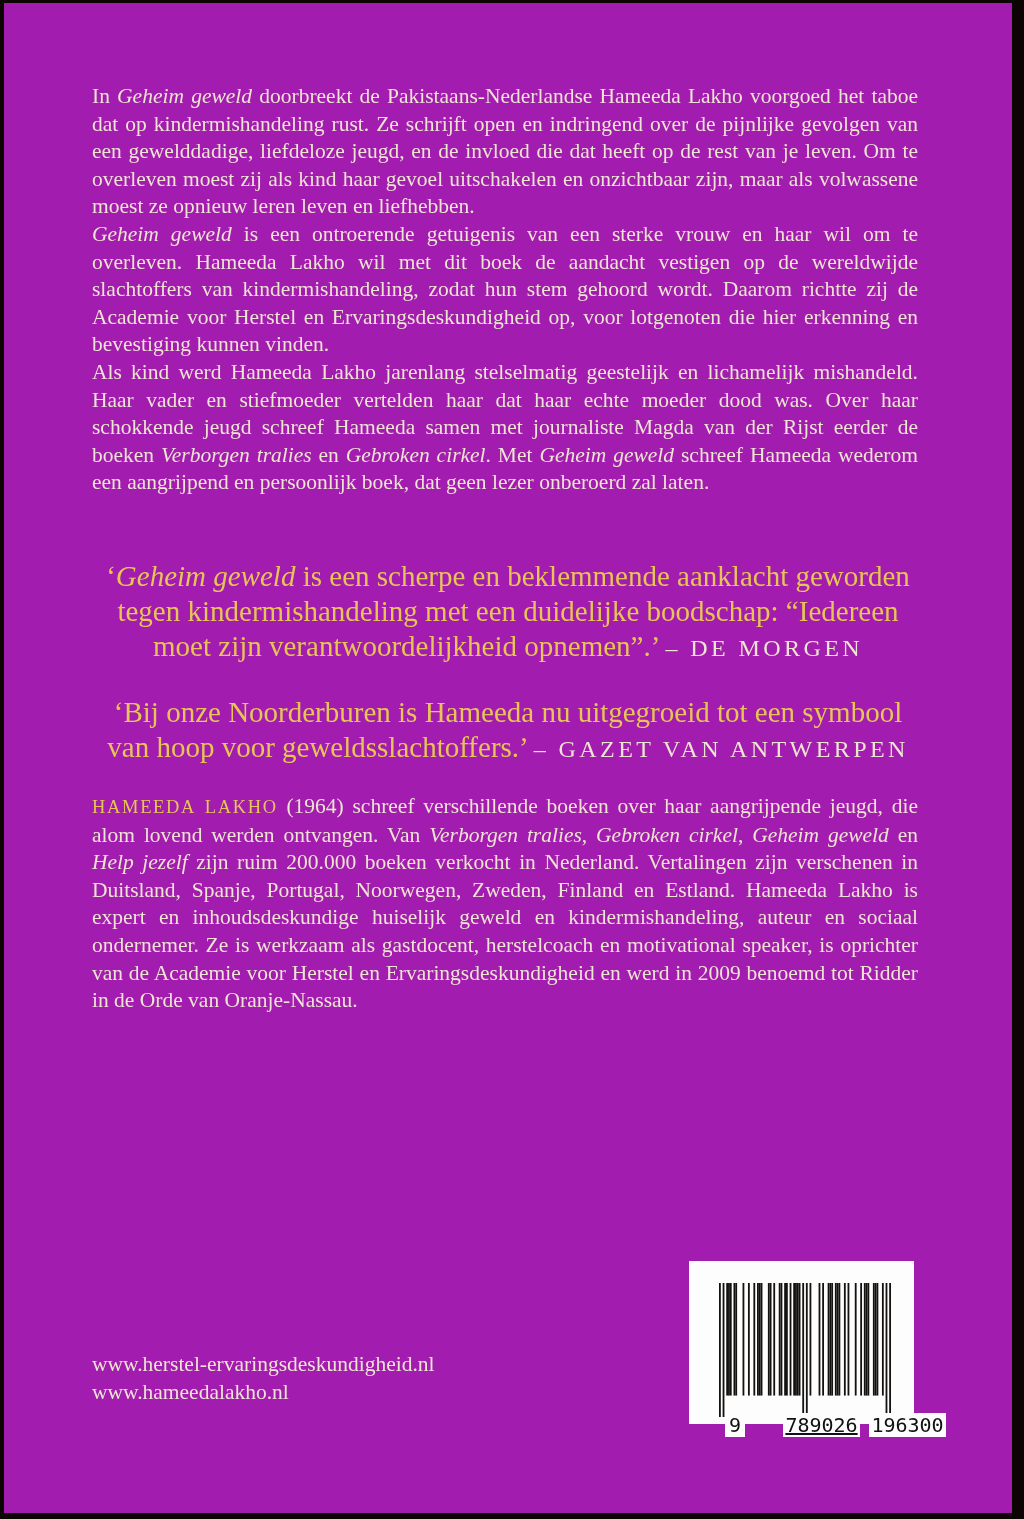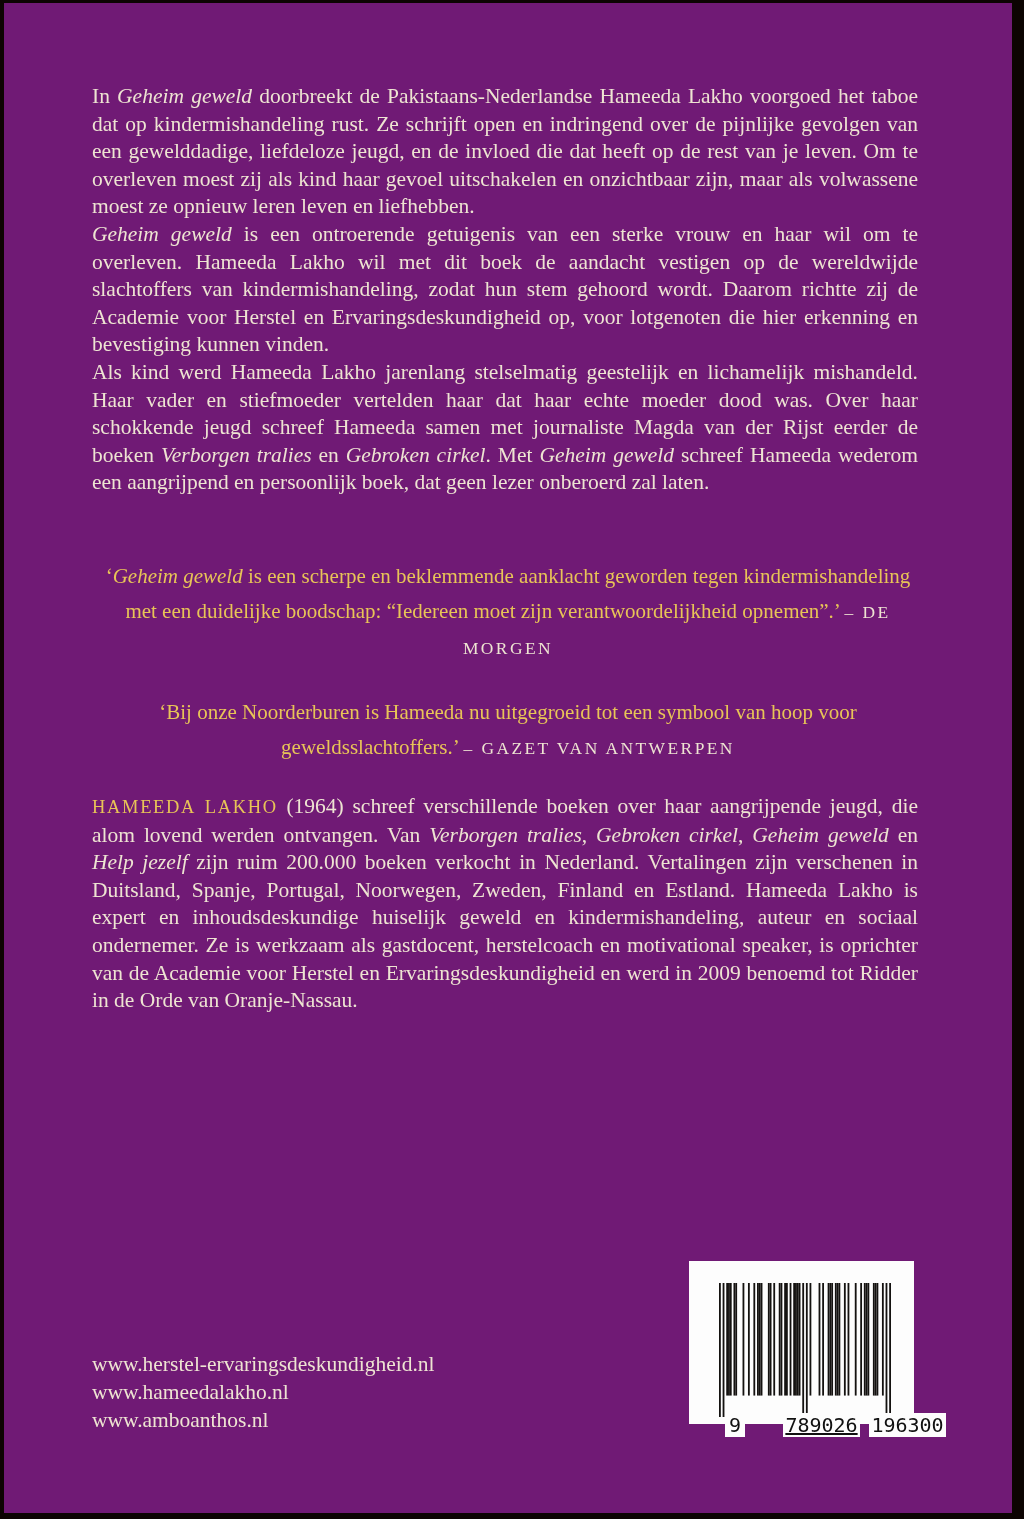--- a/index.html
+++ b/index.html
@@ -8,21 +8,21 @@
     position: relative;
     width: 1024px;
     height: 1519px;
     background: #0c0402;
     overflow: hidden;
     font-family: "Liberation Serif", serif;
   }
   .cover {
     position: absolute;
     left: 4px; top: 3px; right: 12px; bottom: 6px;
-    background: #701a75;
+    background: #a21caf;
     color: #eee4d2;
     padding-left: 8px;
   }
   
   .bodytext {
     position: absolute;
     left: 88px;
     width: 826px;
     font-size: 21.5px;
     line-height: 27.6px;
@@ -33,21 +33,21 @@
   .synopsis { top: 80px; }
   .bio { top: 790px; }
   .bodytext p { margin: 0; }
   
   .quote {
     position: absolute;
     left: 86px;
     width: 836px;
     text-align: center;
     color: #e8c457;
-    font-size: 21px;
+    font-size: 29px;
     line-height: 35px;
   }
   .quote1 { top: 556px; }
   .quote2 { top: 692px; }
   
   .seg-i { font-style: italic; }
   .seg-src {
     color: #eee4d2;
     font-style: normal;
     font-size: 0.83em;
@@ -113,21 +113,20 @@
 
     <div class="quote quote2"><span>‘Bij onze Noorderburen is Hameeda nu uitgegroeid tot een symbool van hoop voor geweldsslachtoffers.’ </span><span class="seg-src">– GAZET VAN ANTWERPEN</span></div>
 
     <div class="bodytext bio">
       <p><span class="seg-caps-gold">HAMEEDA LAKHO</span><span> (1964) schreef verschillende boeken over haar aangrijpende jeugd, die alom lovend werden ontvangen. Van </span><span class="seg-i">Verborgen tralies</span><span>, </span><span class="seg-i">Gebroken cirkel</span><span>, </span><span class="seg-i">Geheim geweld</span><span> en </span><span class="seg-i">Help jezelf</span><span> zijn ruim 200.000 boeken verkocht in Nederland. Vertalingen zijn verschenen in Duitsland, Spanje, Portugal, Noorwegen, Zweden, Finland en Estland. Hameeda Lakho is expert en inhoudsdeskundige huiselijk geweld en kindermishandeling, auteur en sociaal ondernemer. Ze is werkzaam als gastdocent, herstelcoach en motivational speaker, is oprichter van de Academie voor Herstel en Ervaringsdeskundigheid en werd in 2009 benoemd tot Ridder in de Orde van Oranje-Nassau.</span></p>
     </div>
 
     <div class="websites">
       <div>www.herstel-ervaringsdeskundigheid.nl</div>
       <div>www.hameedalakho.nl</div>
-      <div>www.amboanthos.nl</div>
     </div>
 
     <div class="barcode-panel">
       <div class="bars-box">
         <svg id="barcode-svg" viewBox="0 0 95 100" preserveAspectRatio="none">
             <rect x="0" y="0" width="1" height="100"></rect>
             <rect x="2" y="0" width="1" height="100"></rect>
             <rect x="4" y="0" width="1" height="84"></rect>
             <rect x="5" y="0" width="1" height="84"></rect>
             <rect x="6" y="0" width="1" height="84"></rect>

